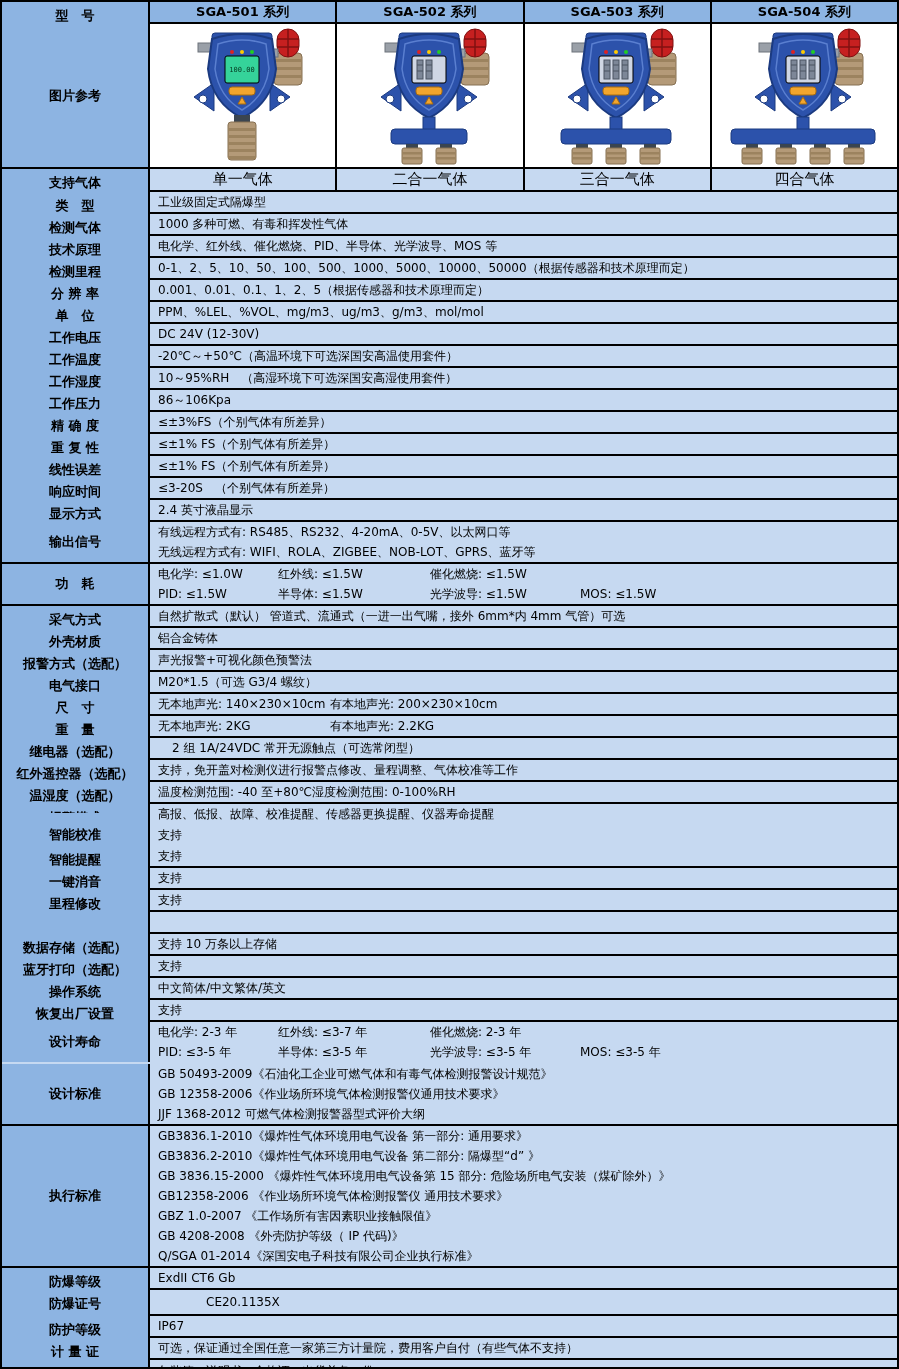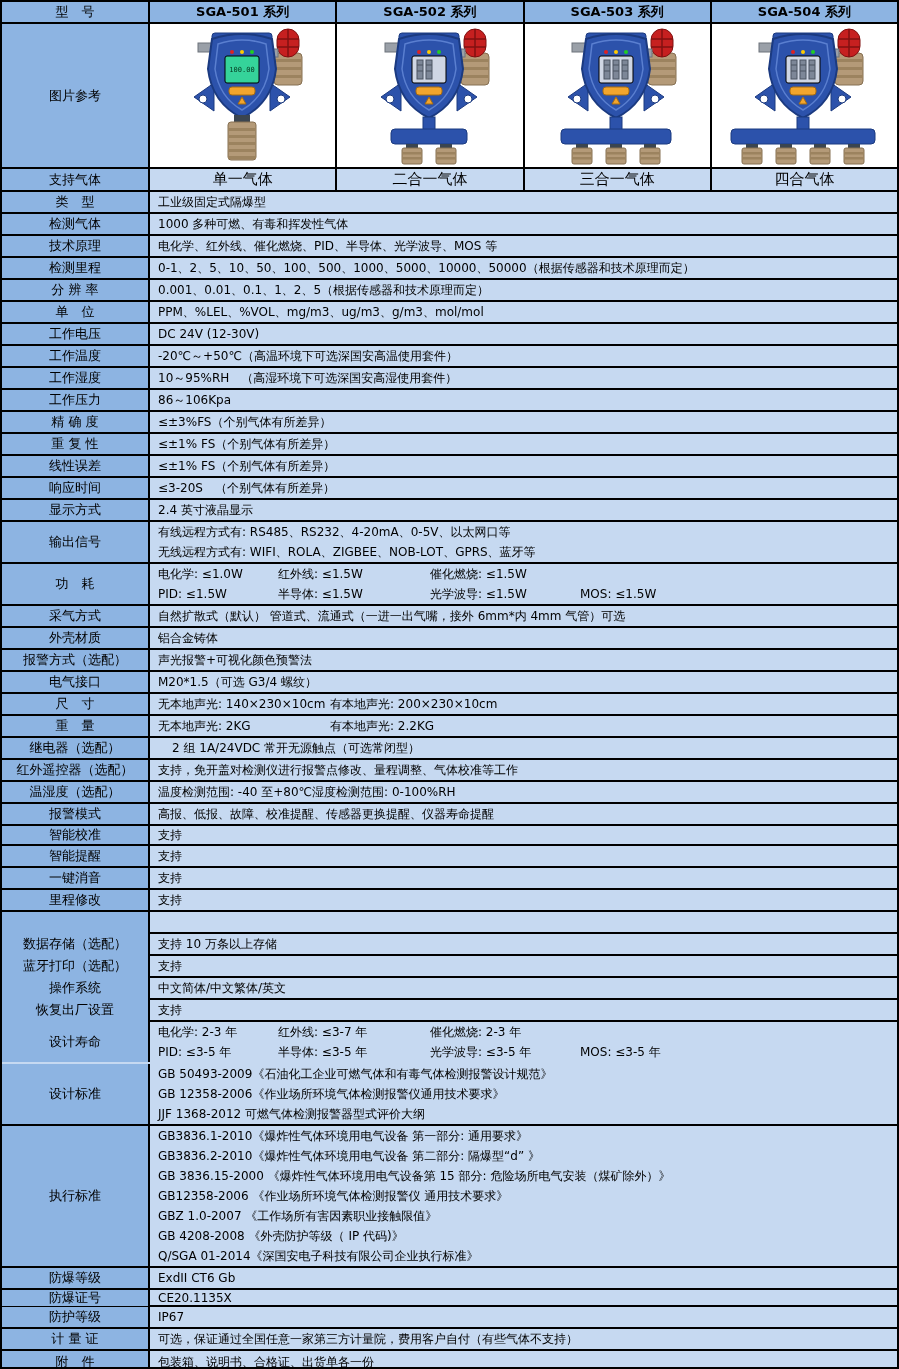--- a/index.html
+++ b/index.html
@@ -9,22 +9,22 @@
     box-sizing:border-box;border:2px solid #000;
     background:var(--content-bg,#C6D9F1);
     display:flex;flex-direction:column;overflow:hidden;
   }
   .row{display:flex;box-sizing:border-box;border-bottom:2px solid #000;flex:0 0 auto;}
   .row:last-child{border-bottom:none;}
   .label-cell{
     width:148px;flex:0 0 148px;box-sizing:border-box;
     background:var(--label-bg,#8DB4E2);border-right:2px solid #000;
     display:flex;align-items:center;justify-content:center;
-    font-weight:normal;font-size:13px;color:#000;text-align:center;
-    line-height:16px;padding:8px 2px;
+    font-weight:bold;font-size:13px;color:#000;text-align:center;
+    line-height:16px;padding:14px 2px;
   }
   .hdr-cell{
     flex:1 1 0;box-sizing:border-box;background:var(--label-bg,#8DB4E2);
     border-right:2px solid #000;display:flex;align-items:center;justify-content:center;
     font-weight:bold;font-size:13px;color:#000;
   }
   .hdr-cell:last-child,.img-cell:last-child,.gas-cell:last-child{border-right:none;}
   .img-cell{
     flex:1 1 0;box-sizing:border-box;background:#fff;border-right:2px solid #000;
     display:flex;align-items:center;justify-content:center;overflow:hidden;
@@ -426,21 +426,21 @@
         <div class="content-cell">
           <div class="line"><span class="seg" style="min-width: 150px;">温度检测范围: -40 至+80℃</span><span class="seg">湿度检测范围: 0-100%RH</span></div>
         </div>
       </div>
       <div class="row" style="height: 22px;">
         <div class="label-cell">报警模式</div>
         <div class="content-cell">
           <div class="line">高报、低报、故障、校准提醒、传感器更换提醒、仪器寿命提醒</div>
         </div>
       </div>
-      <div class="row" style="height: 20px;">
+      <div class="row" style="height: 20px; align-items: center;">
         <div class="label-cell">智能校准</div>
         <div class="content-cell">
           <div class="line">支持</div>
         </div>
       </div>
       <div class="row" style="height: 22px;">
         <div class="label-cell">智能提醒</div>
         <div class="content-cell">
           <div class="line">支持</div>
         </div>
@@ -513,21 +513,21 @@
           <div class="line">GB 4208-2008 《外壳防护等级（ IP 代码)》</div>
           <div class="line">Q/SGA 01-2014《深国安电子科技有限公司企业执行标准》</div>
         </div>
       </div>
       <div class="row" style="height: 22px;">
         <div class="label-cell">防爆等级</div>
         <div class="content-cell">
           <div class="line">ExdII CT6 Gb</div>
         </div>
       </div>
-      <div class="row" style="height: 17px;">
+      <div class="row" style="height: 26px; gap: 48px;">
         <div class="label-cell">防爆证号</div>
         <div class="content-cell">
           <div class="line">CE20.1135X</div>
         </div>
       </div>
       <div class="row" style="height: 22px;">
         <div class="label-cell">防护等级</div>
         <div class="content-cell">
           <div class="line">IP67</div>
         </div>

